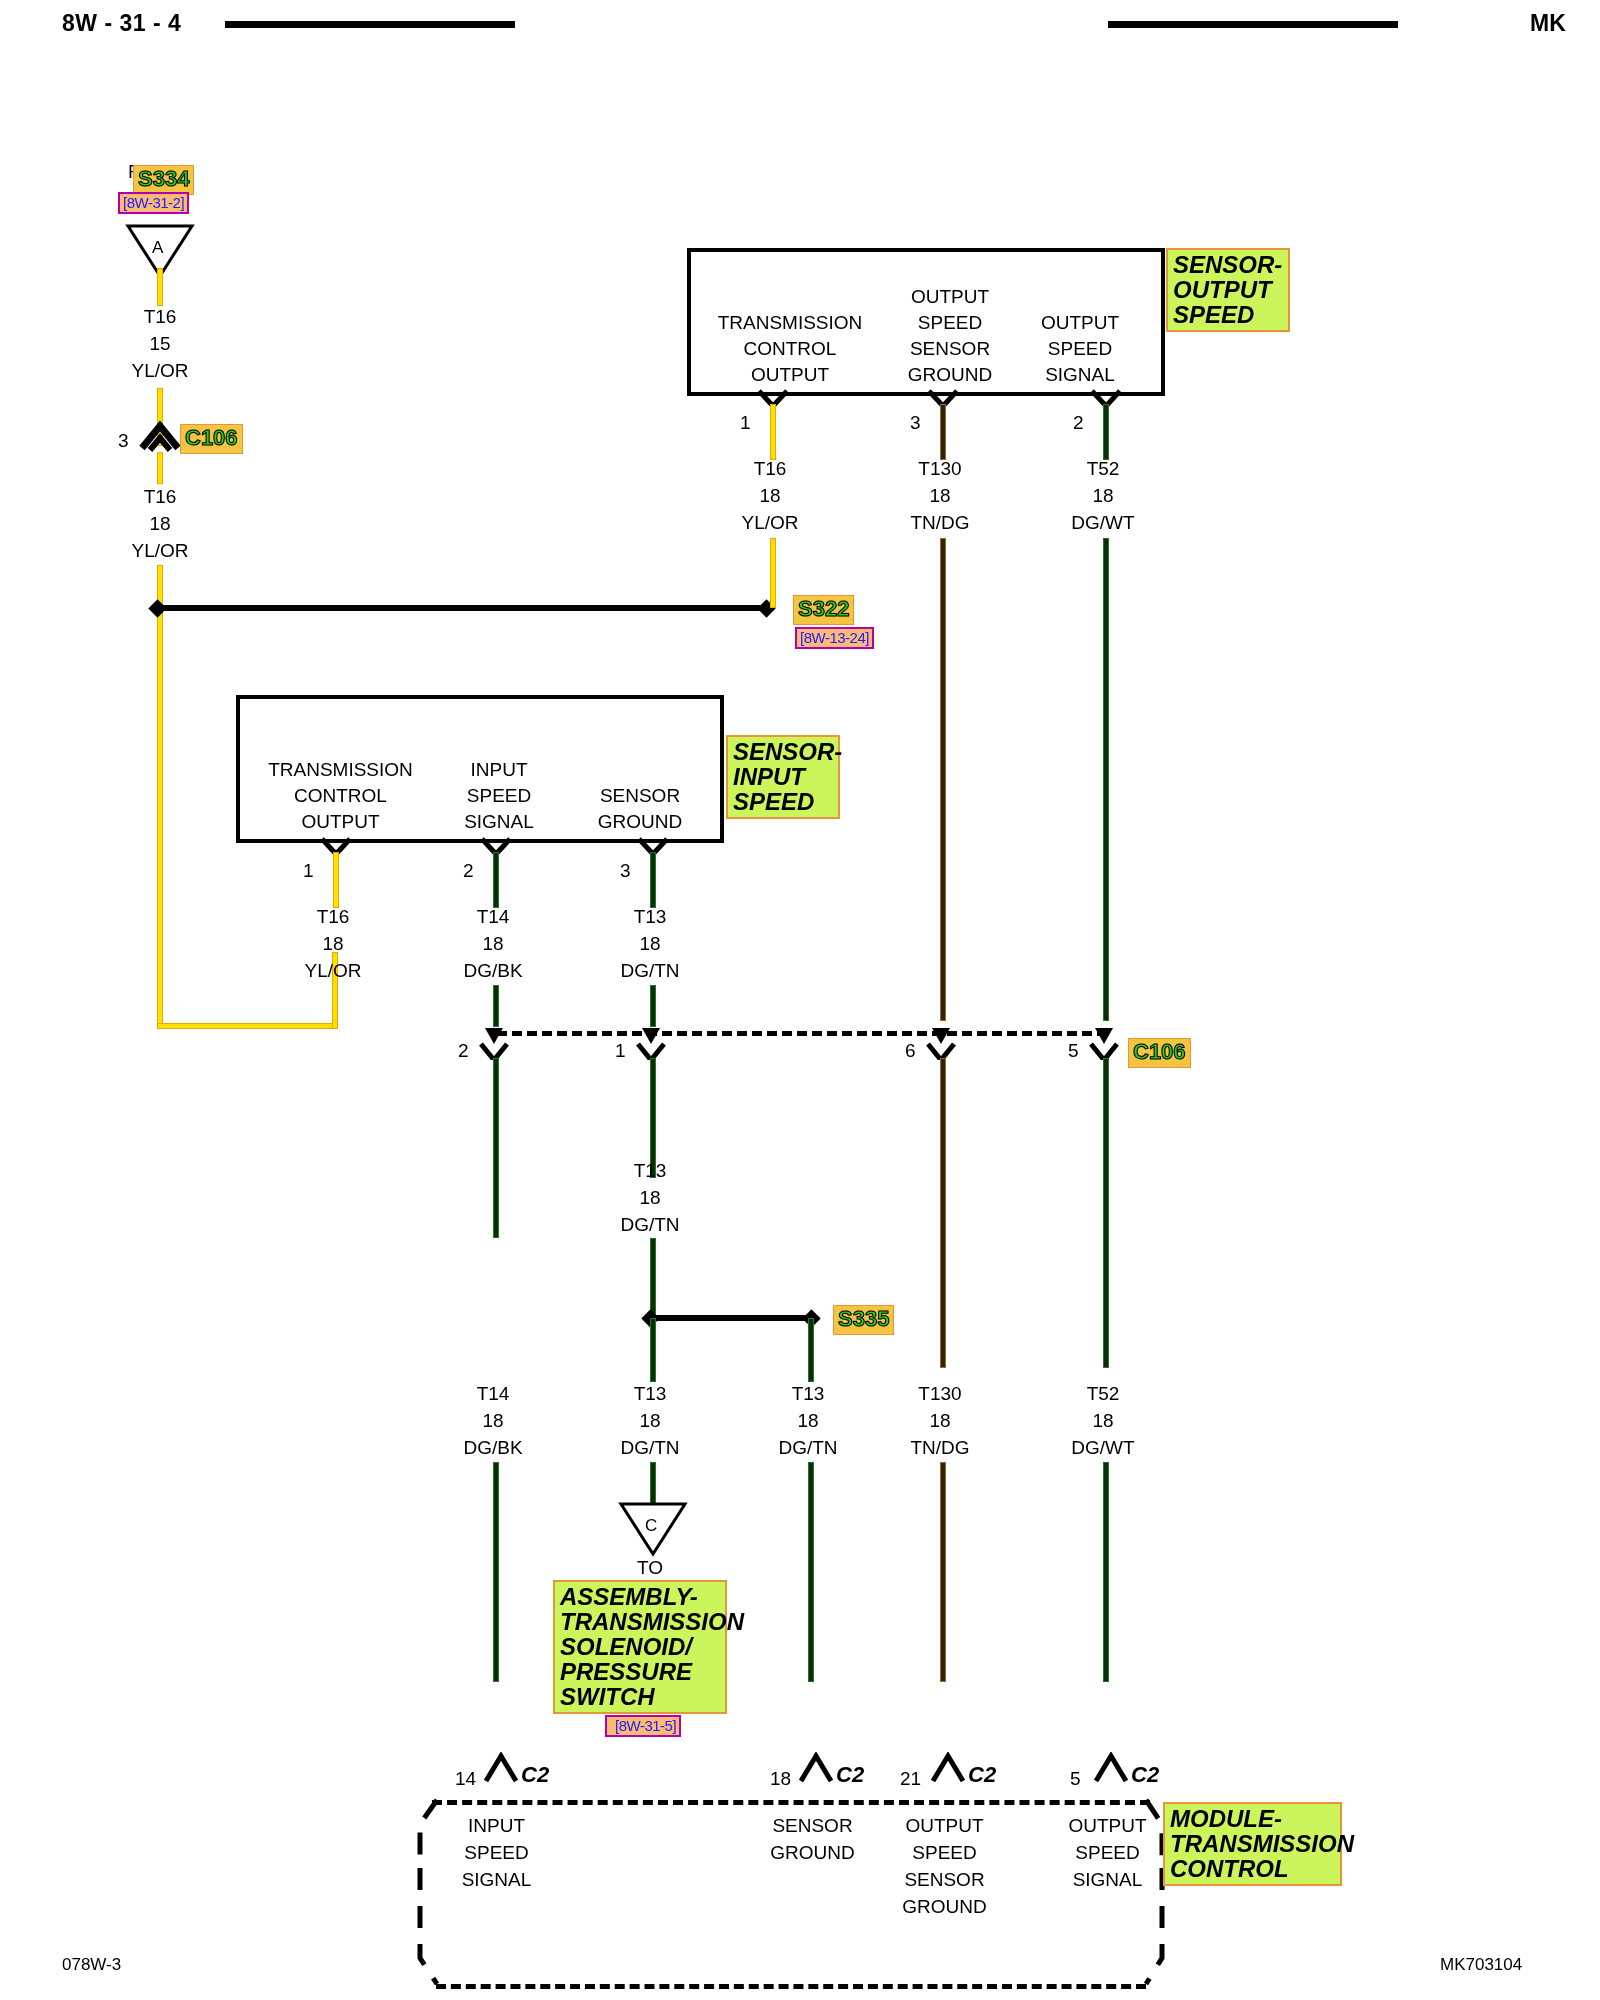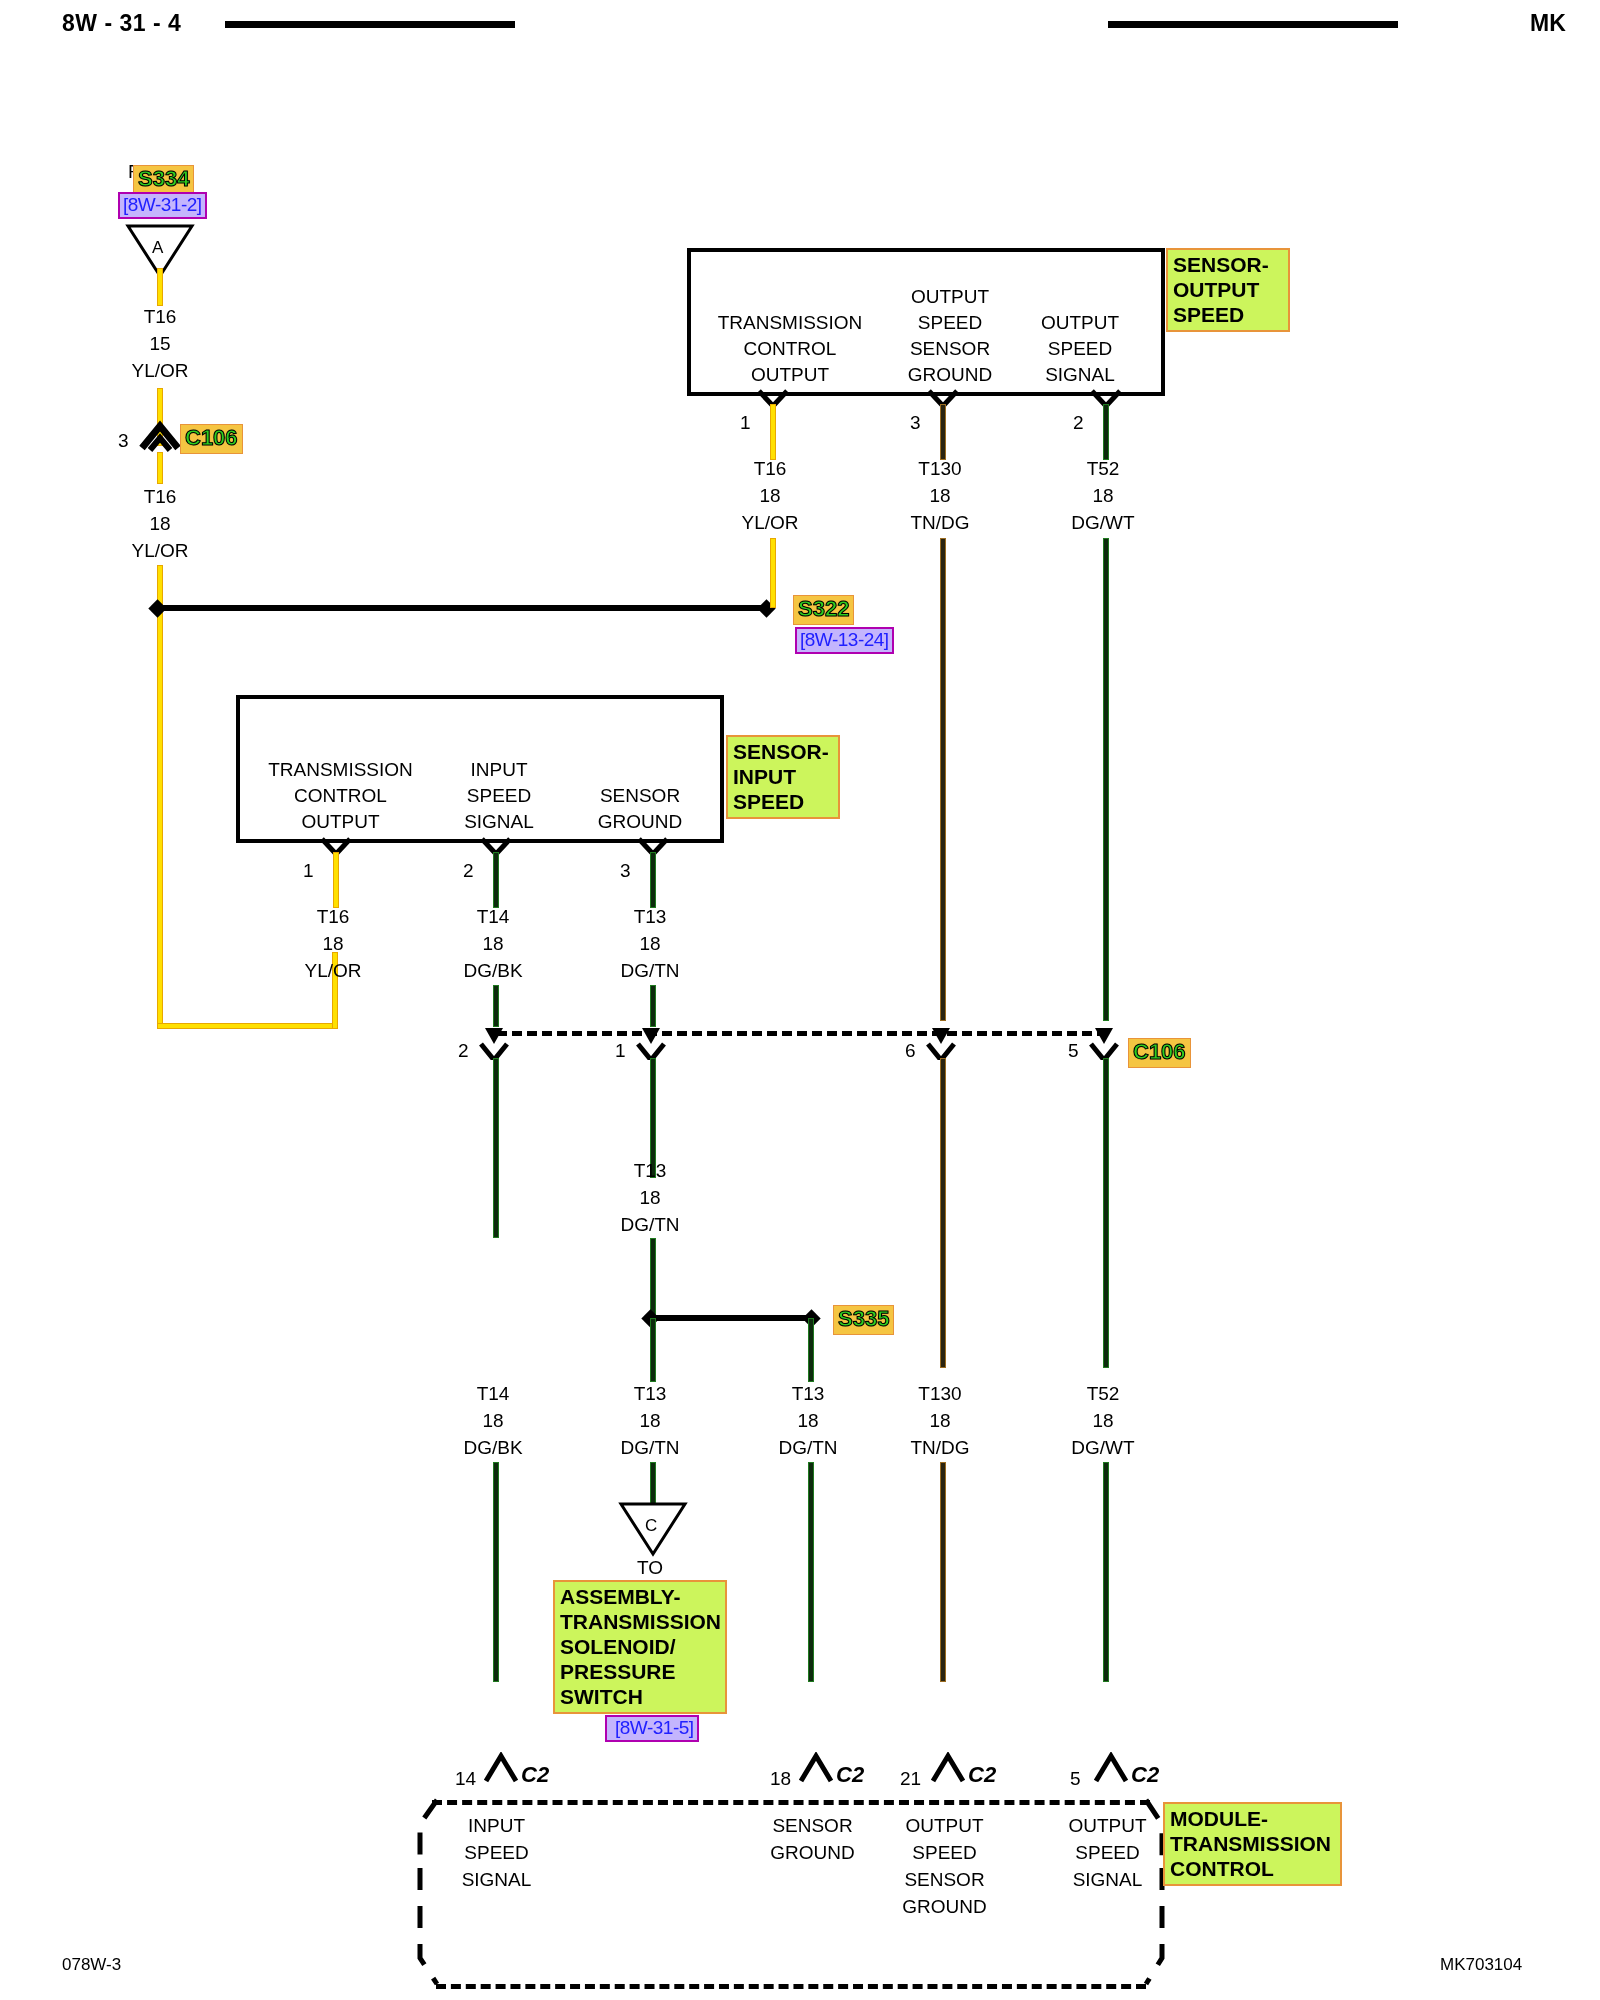--- a/index.html
+++ b/index.html
@@ -29,26 +29,26 @@
   .w-bk{background:#000;}
   .vw{width:6px;}
   .hw{height:6px;}
 
   
   .sbox{border:4px solid #000;background:#fff;}
   .sbox-txt{position:absolute;text-align:center;font-size:19px;line-height:26px;}
 
   
   .hl{background:#ccf55c;border:2px solid #E8943A;color:#000;font-weight:bold;
-      font-size:21px;line-height:25px;padding:2px 5px 3px 5px;}
+      font-size:24px;line-height:25px;padding:2px 5px 3px 5px;font-style:italic;}
   .hl-green{background:#F5C542;color:#2ecc1f;-webkit-text-stroke:1px #000;
       border:1px solid #E8943A;font-weight:bold;font-size:22px;padding:0 4px 2px 4px;
       text-shadow:0 0 1px #000;}
-  .pageref{color:#2020ff;border:2px solid #b000b0;font-size:19px;
-      padding:0 3px 1px 3px;background:#c4b5fd;letter-spacing:-0.5px;}
+  .pageref{color:#2020ff;border:2px solid #b000b0;font-size:15px;
+      padding:0 3px 1px 3px;background:#fdba74;letter-spacing:-0.5px;}
   .tlab{font-size:19px;text-align:center;line-height:27px;}
   .pin{font-size:19px;}
   .cname{font-weight:bold;font-size:22px;font-style:italic;}
 
   
   .dot{width:13px;height:13px;background:#000;transform:rotate(45deg);}
 
   
   .dash-h{border-top:5px dashed #000;height:0;}
   .mod-txt{font-size:19px;line-height:27px;text-align:center;}

